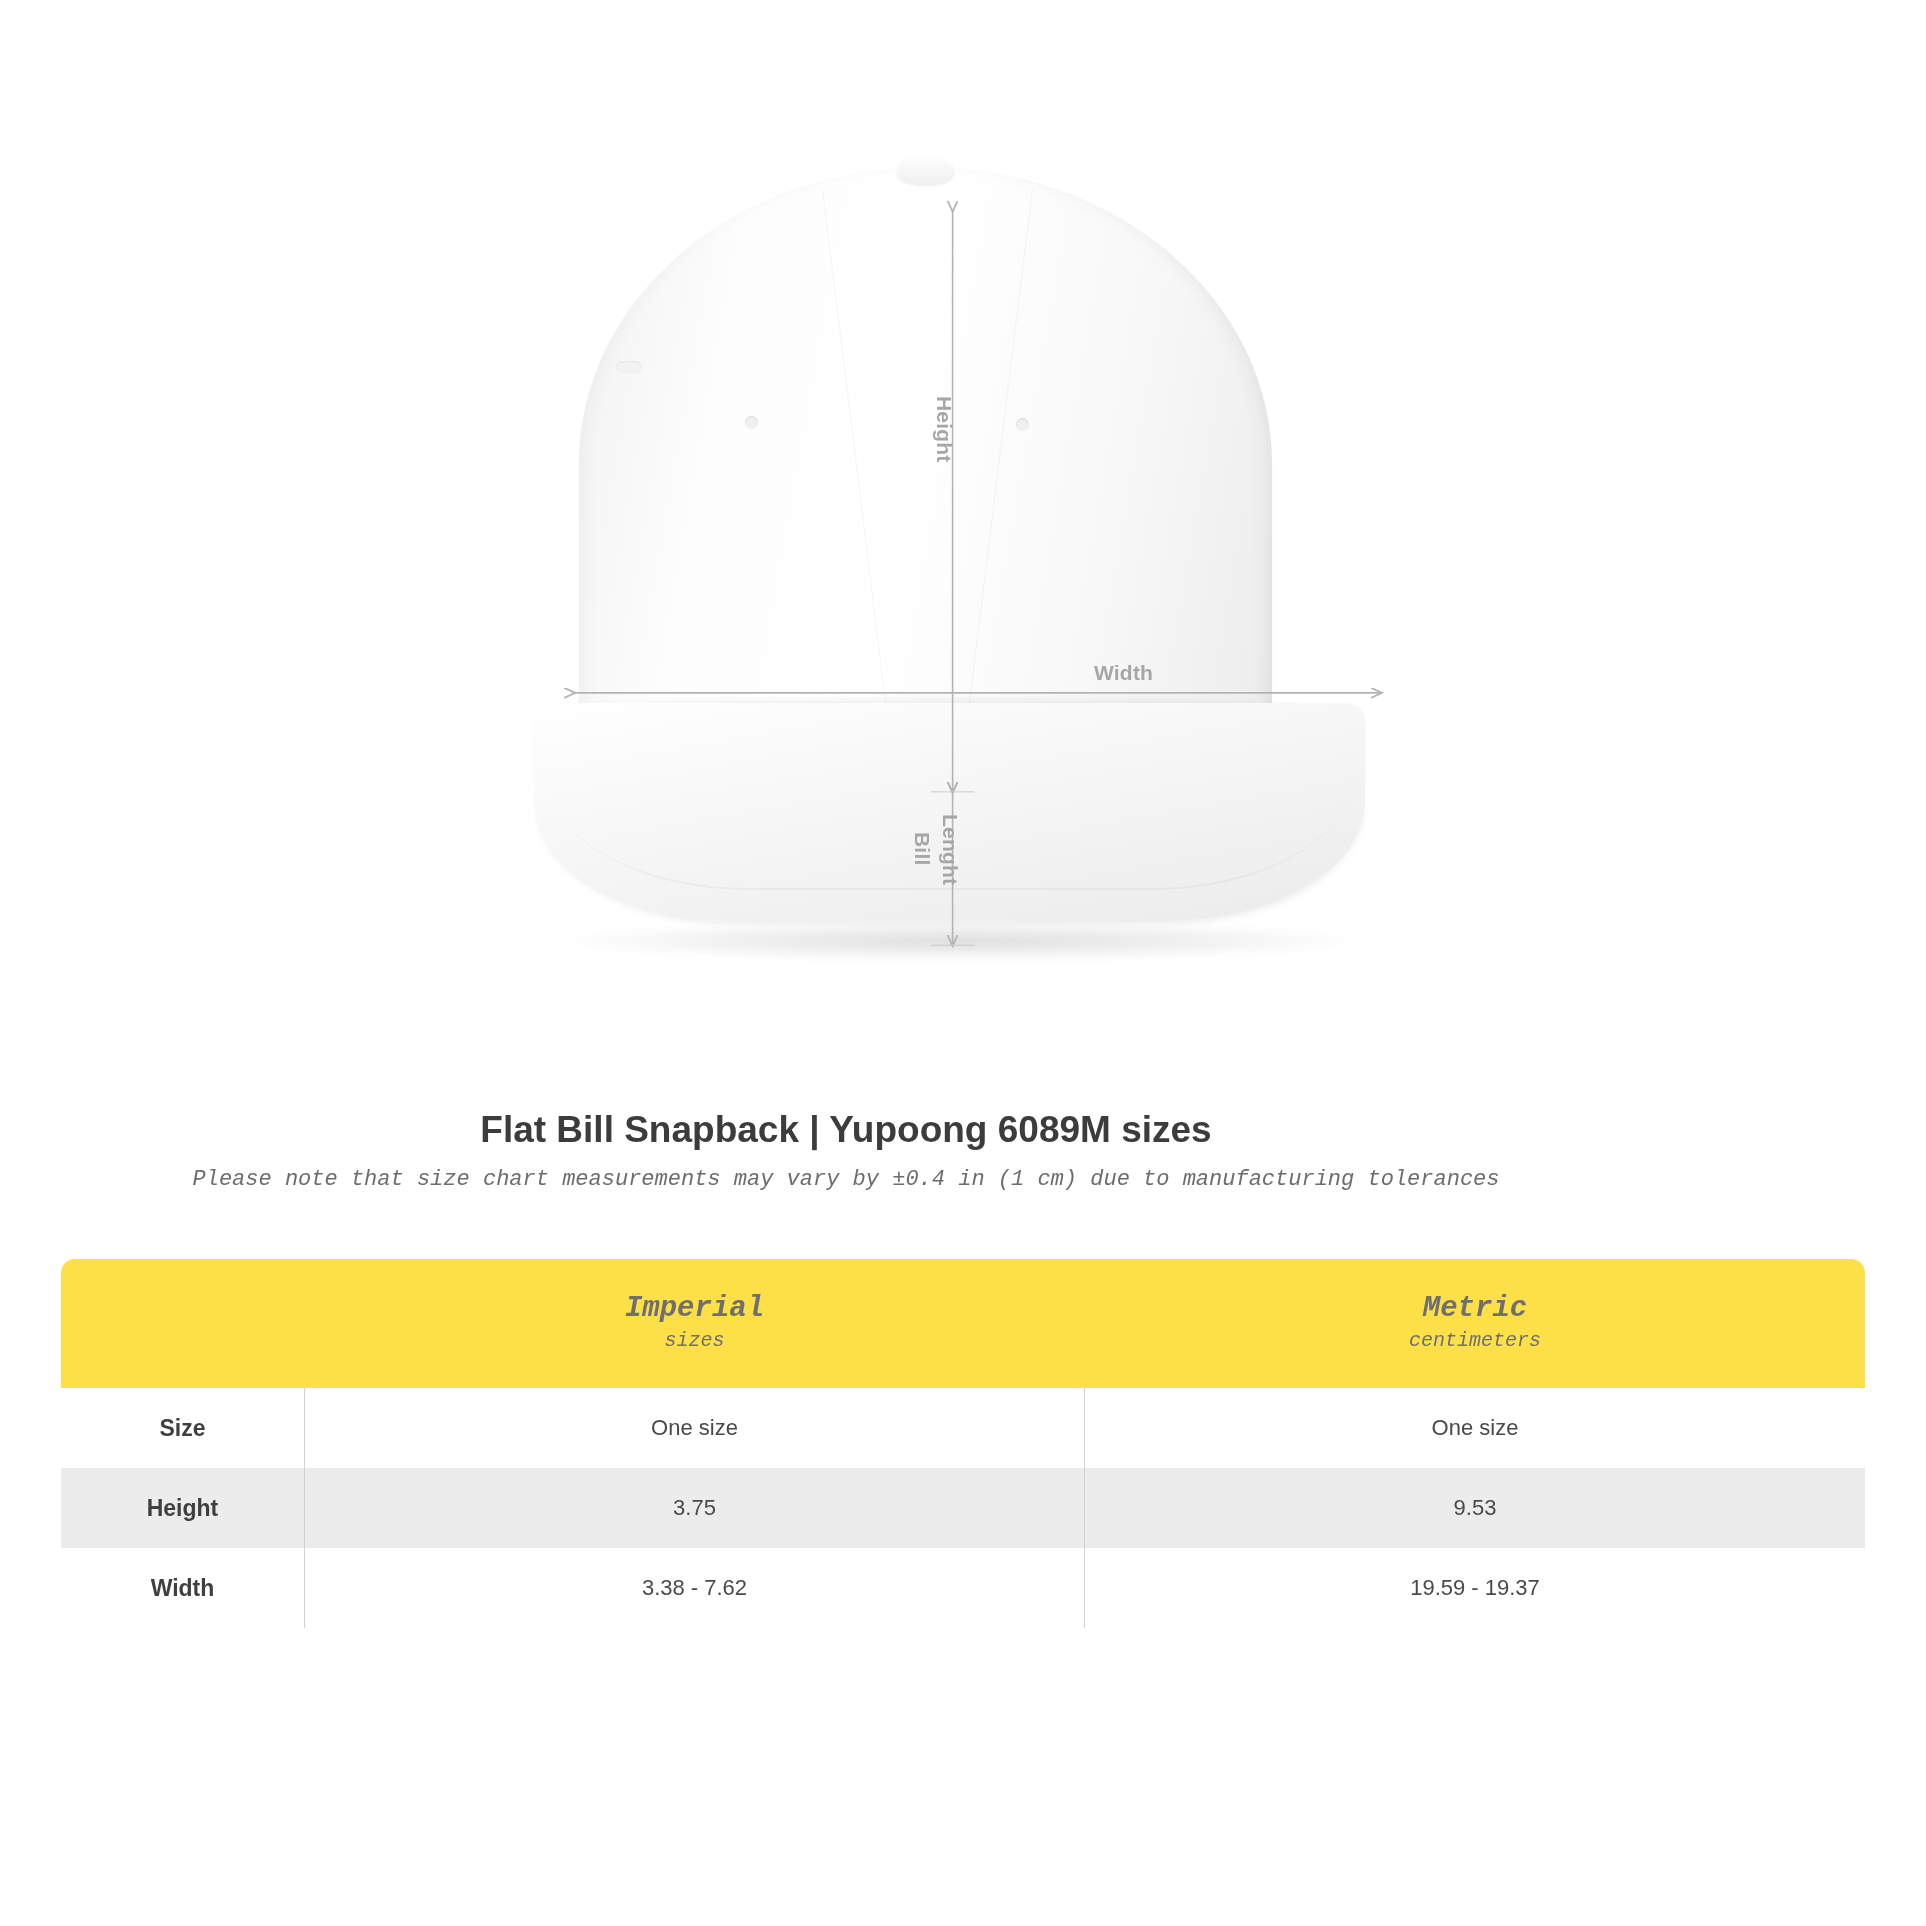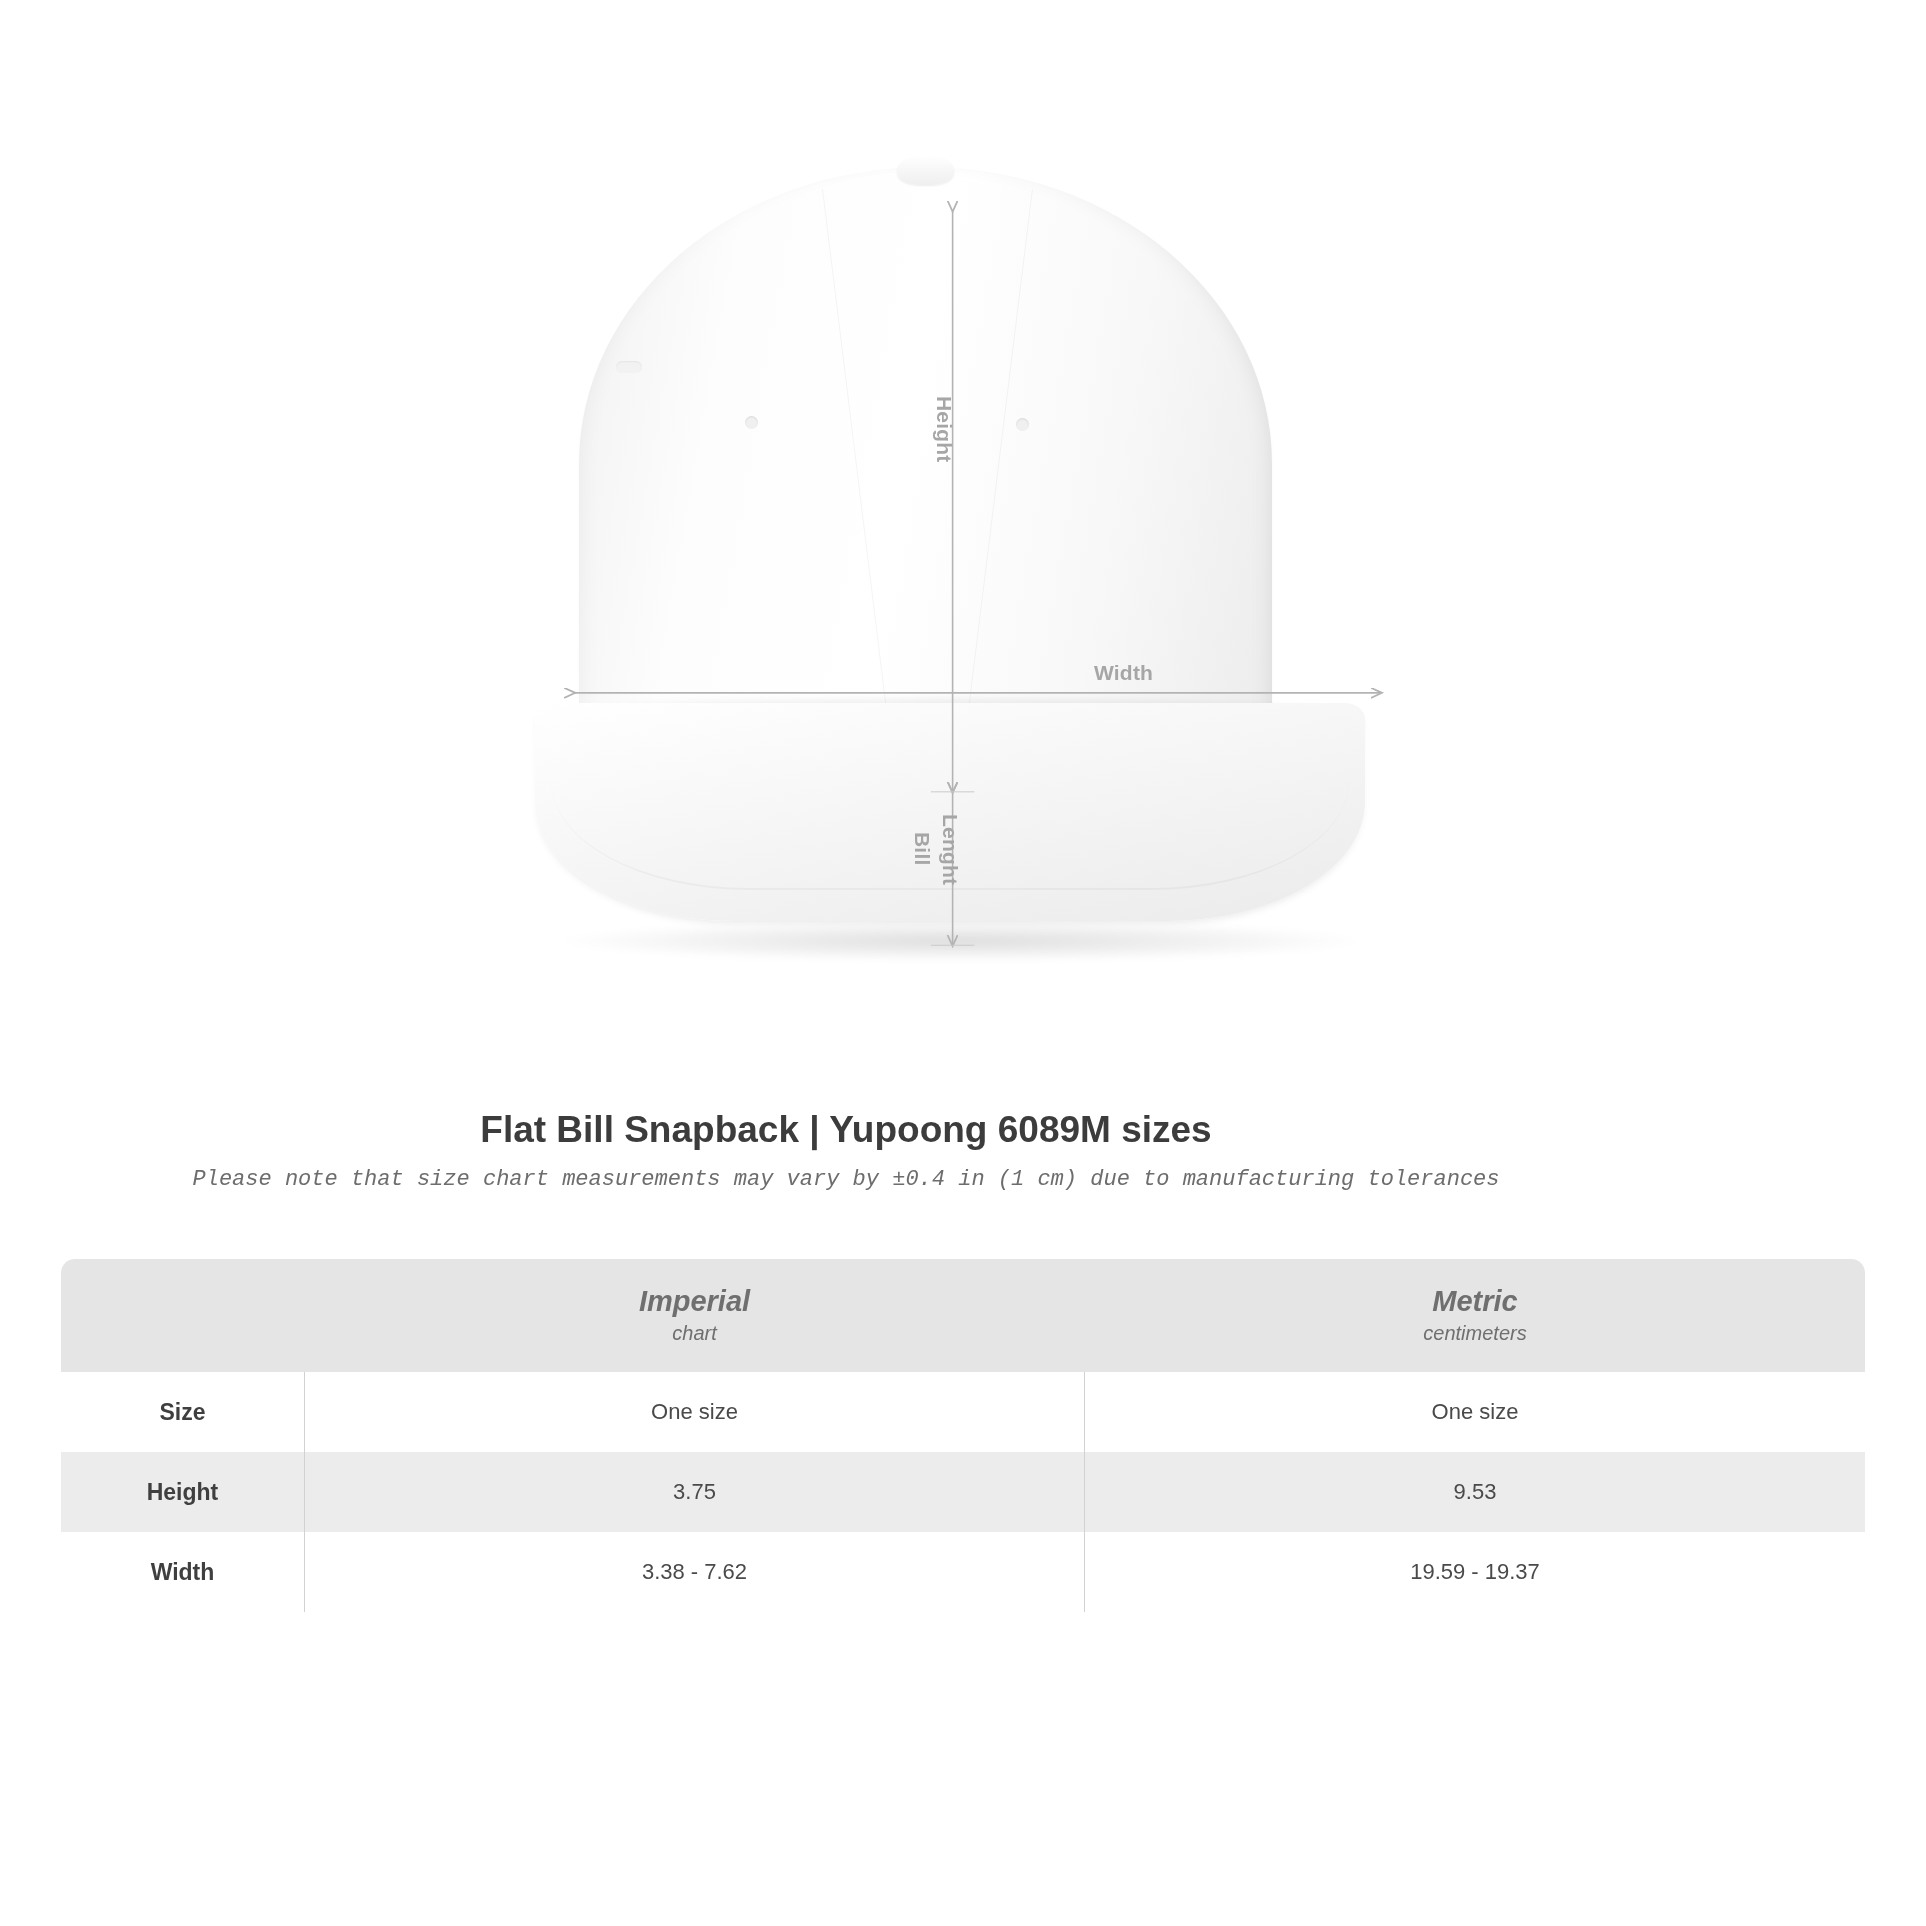--- a/index.html
+++ b/index.html
@@ -175,22 +175,23 @@
     border-collapse: separate;
     border-spacing: 0;
     table-layout: fixed;
   }
   .size-table td, .size-table th {
     padding: 0;
     text-align: center;
     vertical-align: middle;
   }
   .head-row td {
-    background: #e5e5e5;
-    height: 113px;
+    background: #fde047;
+    height: 129px;
+    font-family: Liberation Mono, monospace;
   }
   .head-row td.first {
     border-radius: 14px 0 0 0;
   }
   .head-row td.last {
     border-radius: 0 14px 0 0;
   }
   .unit-sys {
     font-size: 29px;
     font-weight: bold;
@@ -278,21 +279,21 @@
   <colgroup>
     <col style="width:243px">
     <col style="width:781px">
     <col style="width:780px">
   </colgroup>
   <tbody>
     <tr class="head-row">
       <td class="first"></td>
       <td>
         <div class="unit-sys">Imperial</div>
-        <div class="unit-sub">chart</div>
+        <div class="unit-sub">sizes</div>
       </td>
       <td class="last">
         <div class="unit-sys">Metric</div>
         <div class="unit-sub">centimeters</div>
       </td>
     </tr>
 
     <tr class="body-row">
       <td class="rowlab first">Size</td>
       <td class="cell-div">One size</td>

